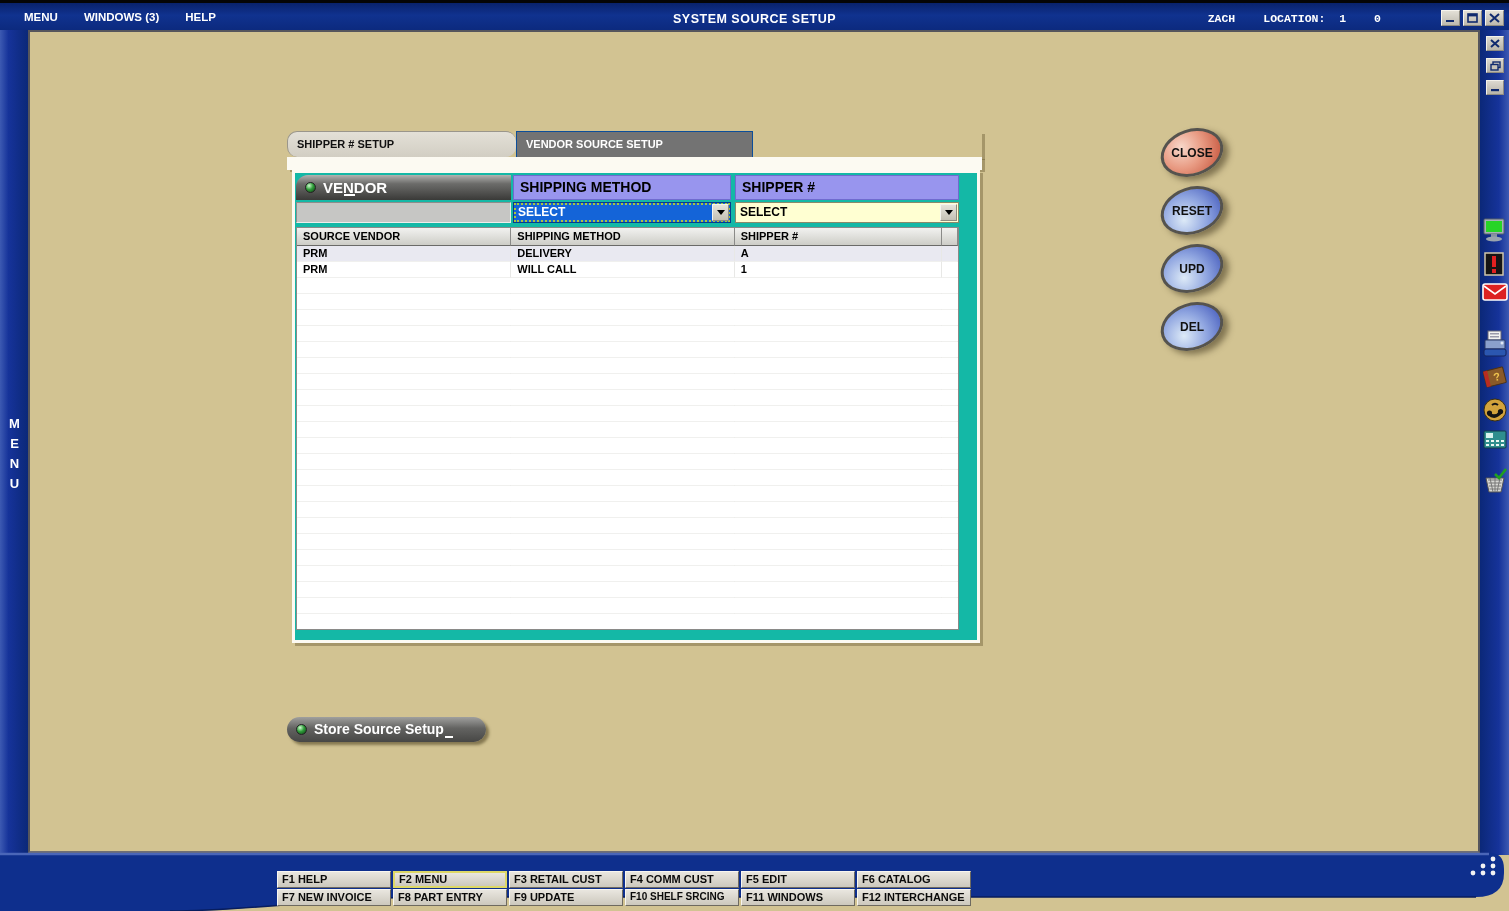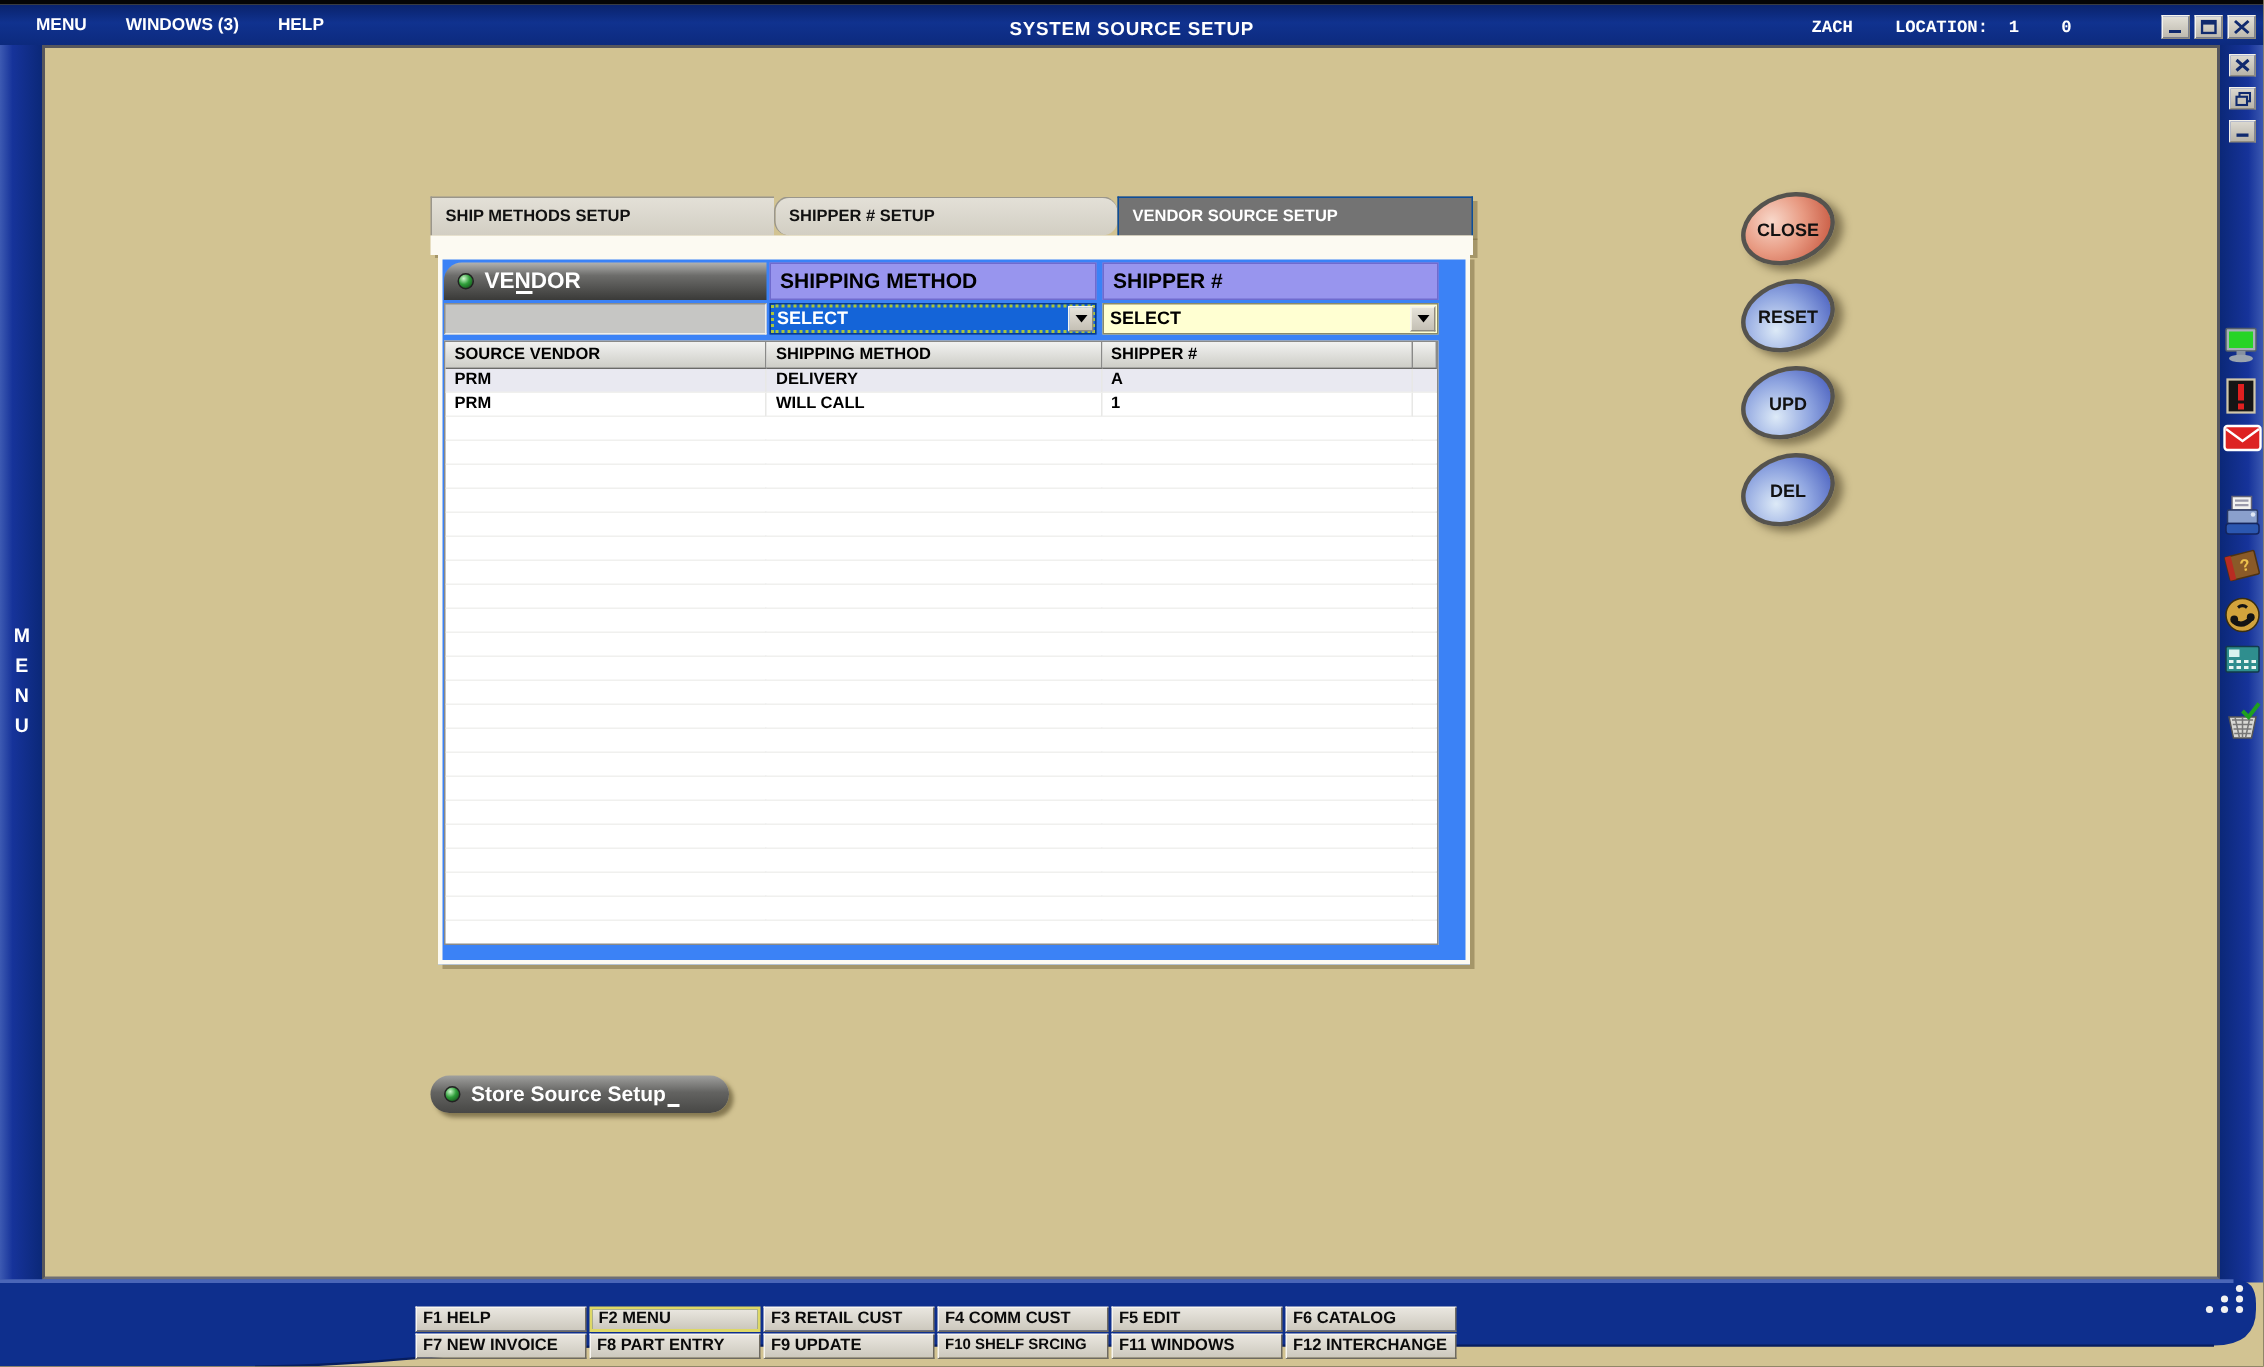--- a/index.html
+++ b/index.html
@@ -46,21 +46,21 @@
   .tab { height:26px; background:linear-gradient(180deg,#e3e0d7,#d2cec3);
     border:1px solid #9a968b; border-bottom:none; color:#111;
     font-size:11px; font-weight:700; line-height:25px; padding-left:9px; cursor:default; }
   .tab.t1 { width:229px; border-right:none; }
   .tab.t2 { width:229px; border-right:none;border-radius:10px; }
   .tab.active { width:237px; background:#737373; color:#fff; border-color:#0c4e9a; }
   .tabs-underbar { left:287px; top:157px; width:695px; height:13px; background:#fcfaf2;
     box-shadow:3px 2px 0 rgba(110,95,55,.45); }
 
   
-  .panel { left:292px; top:170px; width:688px; height:473px; background:#3b82f6;
+  .panel { left:292px; top:170px; width:688px; height:473px; background:#14b8a6;
     border:3px solid #fcfaf2; box-shadow:3px 3px 0 rgba(110,95,55,.45); }
   .vendor-hdr { left:1px; top:2px; width:215px; height:25px;
     border-radius:12px 0 0 0;
     background:linear-gradient(180deg,#b2b2b0 0%,#6c6c6a 35%,#3a3a38 100%);
     color:#fff; font-size:15px; font-weight:700; line-height:25px; }
   .vendor-hdr .led { position:absolute; left:9px; top:7px; }
   .vendor-hdr .lbl { position:absolute; left:27px; }
   .mn-underline { position:absolute; height:2px; background:#fff; }
   .col-hdr { top:2px; height:25px; background:#9895ee; border:1px solid #6f6bce;
     color:#000; font-size:14px; font-weight:700; line-height:23px; padding-left:6px; }
@@ -264,21 +264,20 @@
       <svg width="26" height="32" viewBox="0 0 26 32">
         <path d="M4,12 L22,12 L19,26 L7,26 Z" fill="#d8d8d4" stroke="#555"></path>
         <path d="M6,14 L20,14 M6.5,17 L19.5,17 M7,20 L19,20 M7.5,23 L18.5,23" stroke="#777" stroke-width="1"></path>
         <path d="M8,12 L11,26 M13,12 L13,26 M18,12 L15,26" stroke="#777" stroke-width="1"></path>
         <path d="M13,8 L17,12 L24,3" stroke="#1fa01f" stroke-width="2.6" fill="none"></path>
       </svg>
     </div>
   </div>
 
   <div class="abs tabstrip">
-    <div class="tab t1">SHIP METHODS SETUP</div>
     <div class="tab t2">SHIPPER # SETUP</div>
     <div class="tab active">VENDOR SOURCE SETUP</div>
   </div>
   <div class="abs tabs-underbar"></div>
 
   <div class="abs panel">
 
     <div class="abs vendor-hdr">
       <span class="led"></span>
       <span class="lbl">VENDOR</span>

